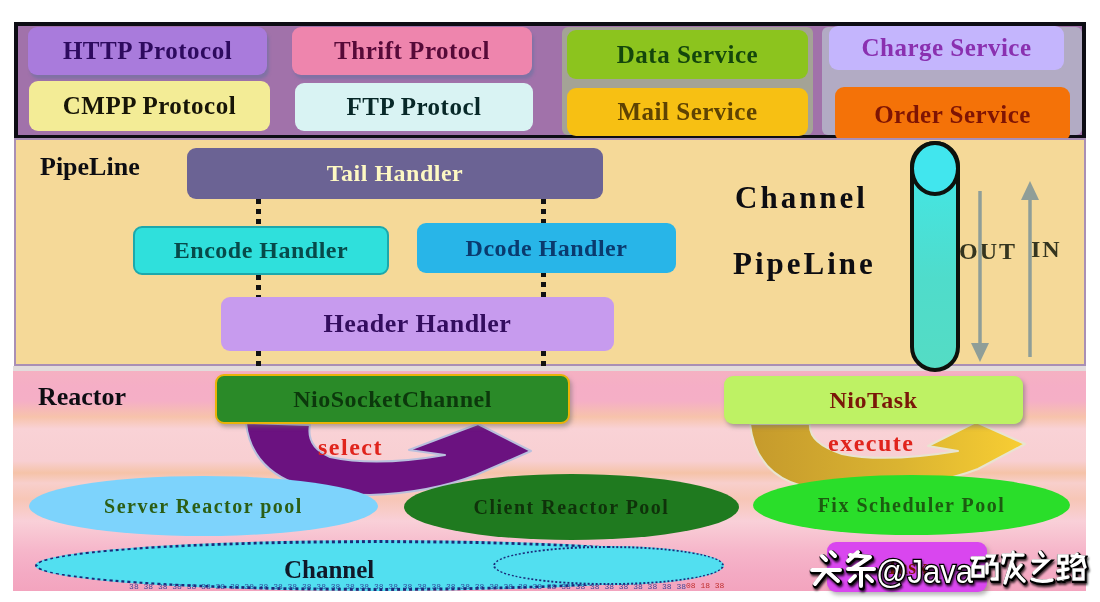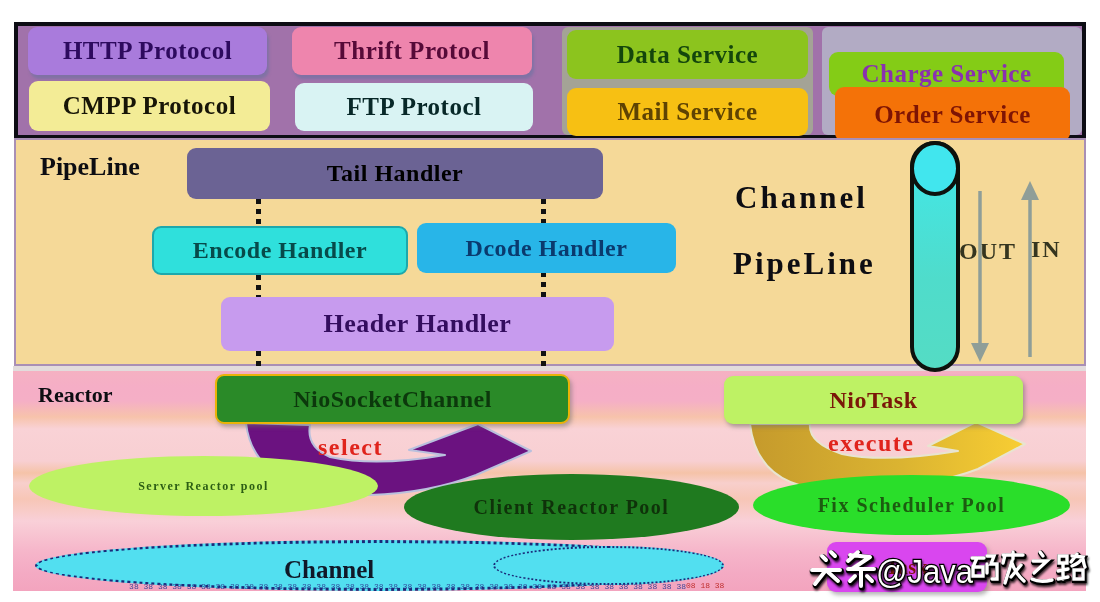--- a/index.html
+++ b/index.html
@@ -21,38 +21,38 @@
      border:4px solid #0d0d14;box-sizing:border-box;"></div>
 
 <div class="abs" style="left:562px;top:27px;width:251px;height:108px;background:#a4a396;border-radius:6px;"></div>
 <div class="abs" style="left:822px;top:27px;width:260px;height:108px;background:#b2abc4;border-radius:6px;"></div>
 
 <div class="bx" style="left:28px;top:27px;width:239px;height:48px;background:#a97bdc;color:#2d0a5e;font-size:25px;box-shadow:2px 4px 3px rgba(100,115,160,0.55);">HTTP Protocol</div>
 <div class="bx" style="left:292px;top:27px;width:240px;height:48px;background:#ee85ad;color:#560a38;font-size:25px;box-shadow:2px 4px 3px rgba(100,115,160,0.55);">Thrift Protocl</div>
 <div class="bx" style="left:29px;top:81px;width:241px;height:50px;background:#f3ec96;color:#171507;font-size:25px;">CMPP Protocol</div>
 <div class="bx" style="left:295px;top:83px;width:238px;height:48px;background:#d9f3f3;color:#082828;font-size:25px;">FTP Protocl</div>
 <div class="bx" style="left:567px;top:30px;width:241px;height:49px;background:#8cc41e;color:#14460c;font-size:25px;">Data Service</div>
-<div class="bx" style="left:829px;top:52px;width:235px;height:44px;background:#84cc16;color:#8a30b0;font-size:25px;">Charge Service</div>
+<div class="bx" style="left:829px;top:26px;width:235px;height:44px;background:#c4b5fd;color:#8a30b0;font-size:25px;">Charge Service</div>
 <div class="bx" style="left:567px;top:88px;width:241px;height:48px;background:#f7c013;color:#5e4303;font-size:25px;">Mail Service</div>
 <div class="bx" style="left:835px;top:87px;width:235px;height:55px;background:#f47208;color:#7e1404;font-size:25px;">Order Service</div>
 
 <div class="abs" style="left:14px;top:138px;width:1072px;height:228px;background:#f5d998;
      border:2px solid #a98fb5;box-sizing:border-box;"></div>
 
 <div class="lbl" style="left:40px;top:152px;font-size:26px;">PipeLine</div>
 
 <div class="dots" style="left:256px;top:199px;height:27px;"></div>
 <div class="dots" style="left:541px;top:199px;height:25px;"></div>
 <div class="dots" style="left:256px;top:275px;height:23px;"></div>
 <div class="dots" style="left:541px;top:272px;height:26px;"></div>
 <div class="dots" style="left:256px;top:351px;height:26px;"></div>
 <div class="dots" style="left:541px;top:351px;height:26px;"></div>
 
-<div class="bx" style="left:187px;top:148px;width:416px;height:51px;background:#6b6394;color:#000000;font-size:24px;">Tail Handler</div>
-<div class="bx" style="left:152px;top:226px;width:256px;height:49px;background:#2fe0dc;color:#074a4a;font-size:24px;border:2px solid #1da8ac;box-sizing:border-box;">Encode Handler</div>
+<div class="bx" style="left:187px;top:148px;width:416px;height:51px;background:#6b6394;color:#fef9c3;font-size:24px;">Tail Handler</div>
+<div class="bx" style="left:133px;top:226px;width:256px;height:49px;background:#2fe0dc;color:#074a4a;font-size:24px;border:2px solid #1da8ac;box-sizing:border-box;">Encode Handler</div>
 <div class="bx" style="left:417px;top:223px;width:259px;height:50px;background:#28b5e8;color:#0a3a6e;font-size:24px;">Dcode Handler</div>
 <div class="bx" style="left:193px;top:297px;width:393px;height:54px;background:#c79bee;color:#330d5e;font-size:26px;margin-left:28px;">Header Handler</div>
 
 <div class="lbl" style="left:735px;top:180px;font-size:31px;letter-spacing:3px;">Channel</div>
 <div class="lbl" style="left:733px;top:246px;font-size:31px;letter-spacing:3px;">PipeLine</div>
 
 <div class="abs" style="z-index:6;left:910px;top:141px;width:50px;height:231px;border-radius:25px;
      border:4px solid #0d120d;box-sizing:border-box;
      background:linear-gradient(to bottom,#41e8ea 0%,#4fdccb 60%,#54dcc4 100%);"></div>
 <div class="abs" style="z-index:6;left:910px;top:141px;width:50px;height:55px;border-radius:50%;
@@ -68,21 +68,21 @@
   <polygon points="70,6 61,25 79,25" fill="#8f9e98"></polygon>
 </svg>
 
 <div class="abs" style="left:13px;top:366px;width:1073px;height:5px;background:#e2dcdc;"></div>
 <div class="abs" style="left:13px;top:371px;width:1073px;height:220px;
      background:linear-gradient(to bottom,
        #f5b1c2 0px,#f5aec6 16px,#f5afc6 30px,#f7c3ab 46px,#f9d2d6 58px,
        #f8cfd2 90px,#f5c3a8 102px,#f8cfcc 112px,#f7c6b6 128px,#f9d0d8 150px,
        #f6b6ca 180px,#f4abc4 200px,#f3a4be 220px);"></div>
 
-<div class="lbl" style="left:38px;top:382px;font-size:22px;">Reactor</div>
+<div class="lbl" style="left:38px;top:382px;font-size:26px;">Reactor</div>
 
 <svg class="abs" style="left:230px;top:405px;" width="880" height="100" viewBox="0 0 880 100">
   <defs>
     <linearGradient id="yg" x1="0" y1="0" x2="1" y2="0">
       <stop offset="0" stop-color="#c59a2c"></stop>
       <stop offset="0.55" stop-color="#dbb431"></stop>
       <stop offset="1" stop-color="#f8ce33"></stop>
     </linearGradient>
   </defs>
 
@@ -90,21 +90,21 @@
 
   <path d="M520,19 Q528,88 615,85 Q700,83 748,64 L795,39 L746,17 L698,41 L728,46 Q655,58 612,49 Q578,38 580,19 Z" fill="url(#yg)" stroke="#e8e4d0" stroke-width="2" stroke-linejoin="round"></path>
 </svg>
 
 <div class="bx" style="left:215px;top:374px;width:355px;height:50px;background:#2a8a28;color:#0c380c;font-size:24px;border:2px solid #eab308;box-sizing:border-box;box-shadow:2px 3px 4px rgba(110,110,110,0.5);">NioSocketChannel</div>
 <div class="bx" style="left:724px;top:376px;width:299px;height:48px;background:#bef264;color:#7a1808;font-size:24px;box-shadow:2px 3px 4px rgba(110,110,110,0.55);">NioTask</div>
 
 <div class="lbl" style="left:318px;top:434px;font-size:24px;color:#e0241c;letter-spacing:1.5px;">select</div>
 <div class="lbl" style="left:828px;top:430px;font-size:24px;color:#e0241c;letter-spacing:1.5px;">execute</div>
 
-<div class="bx" style="left:29px;top:456px;width:349px;height:60px;background:#bef264;color:#2c5e14;font-size:12px;border-radius:50%;letter-spacing:1.5px;">Server Reactor pool</div>
+<div class="bx" style="left:29px;top:476px;width:349px;height:60px;background:#7dd3fc;color:#2c5e14;font-size:20px;border-radius:50%;letter-spacing:1.5px;">Server Reactor pool</div>
 <div class="bx" style="left:404px;top:474px;width:335px;height:66px;background:#1f7a1f;color:#0f320a;font-size:20px;border-radius:50%;letter-spacing:1.5px;">Client Reactor Pool</div>
 <div class="bx" style="left:753px;top:475px;width:317px;height:60px;background:#2ade2a;color:#1c5c10;font-size:20px;border-radius:50%;letter-spacing:1.5px;">Fix Scheduler Pool</div>
 
 <div class="bx" style="left:827px;top:542px;width:160px;height:50px;background:#d946ef;color:#7a1808;font-size:20px;box-shadow:2px 3px 4px rgba(110,110,110,0.5);">Task</div>
 
 <div class="abs" style="left:35px;top:540px;width:689px;height:51px;border-radius:50%;
      background:#52dff0;border:3px dotted #1a2a7a;box-sizing:border-box;"></div>
 <div class="abs" style="left:493px;top:546px;width:231px;height:39px;border-radius:50%;
      background:#52dff0;border:2px dotted #1a2a7a;box-sizing:border-box;"></div>
 <div class="lbl" style="left:284px;top:556px;font-size:25px;color:#101828;">Channel</div>

